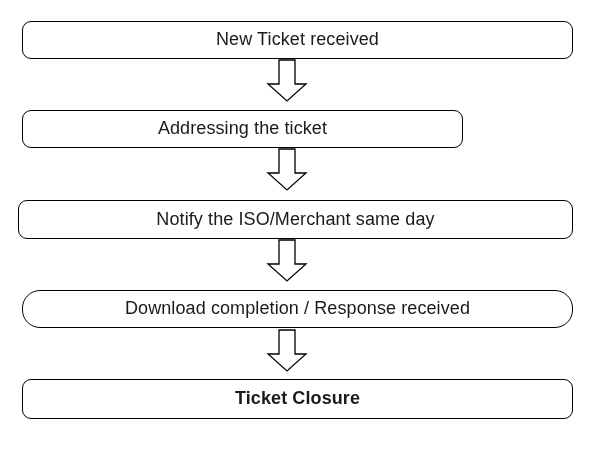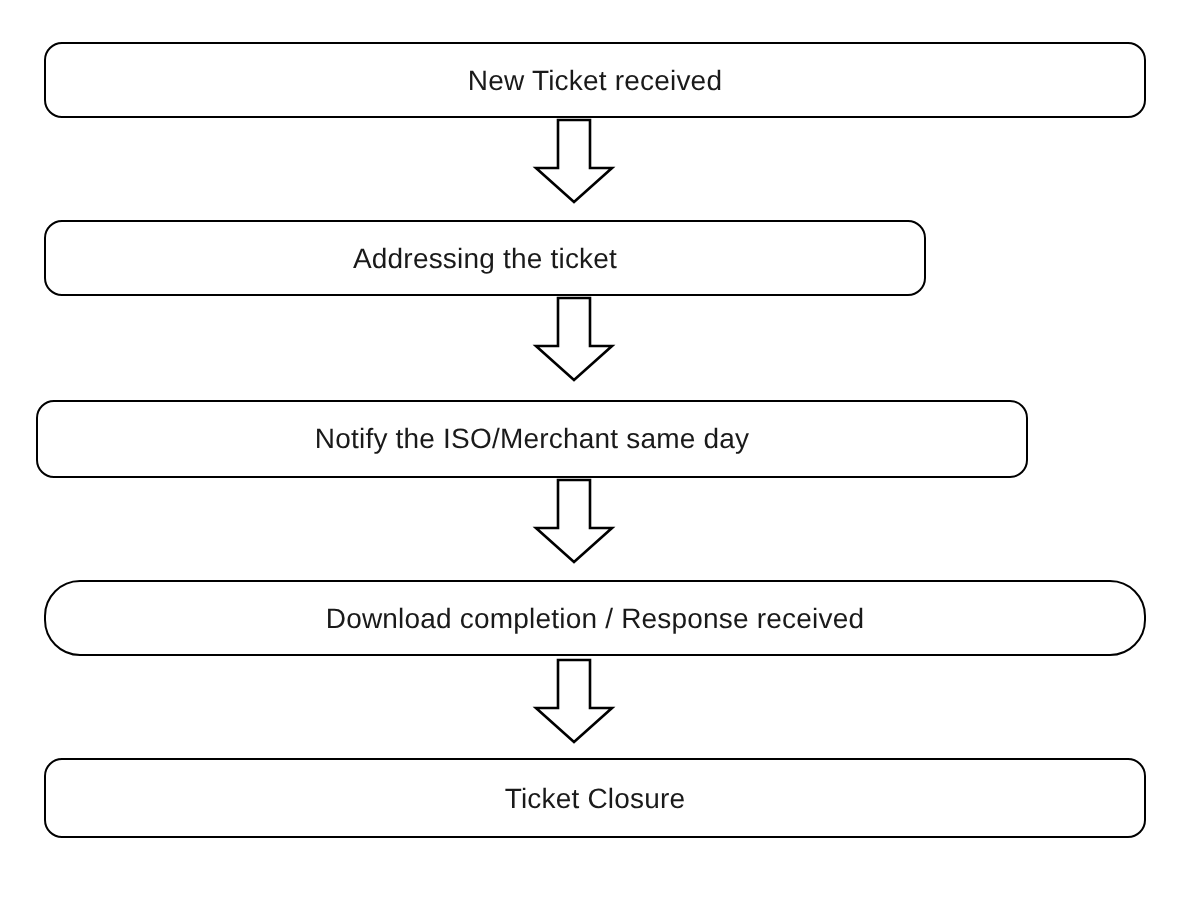--- a/index.html
+++ b/index.html
@@ -29,21 +29,21 @@
     border: 1.2px solid #000000;
     border-radius: 9px;
     background: #ffffff;
     display: flex;
     align-items: center;
     justify-content: center;
   }
 
   .node-label {
     font-family: "Liberation Sans", sans-serif;
-    font-size: 14px;
+    font-size: 18px;
     line-height: 1.2;
     color: #1a1a1a;
     letter-spacing: 0.1px;
     text-align: right;
     white-space: nowrap;
   }
 
   .connector {
     position: absolute;
     width: 40px;
@@ -52,23 +52,23 @@
   .connector svg {
     display: block;
     width: 100%;
     height: 100%;
     overflow: visible;
   }
 
   
   .node-1 { left: 22px;  top: 21px;  width: 551px; height: 38px; }
   .node-2 { left: 22px;  top: 110px; width: 441px; height: 38px; }
-  .node-3 { left: 18px;  top: 200px; width: 496px; height: 39px; }
+  .node-3 { left: 18px;  top: 200px; width: 555px; height: 39px; }
   .node-4 { left: 22px;  top: 290px; width: 551px; height: 38px; border-radius: 18px; }
-  .node-5 { left: 22px;  top: 379px; width: 551px; height: 40px; }
+  .node-5 { left: 22px;  top: 379px; width: 551px; height: 40px; font-weight: bold; }
 
   
   .conn-1 { left: 267px; top: 60px;  }
   .conn-2 { left: 267px; top: 149px; }
   .conn-3 { left: 267px; top: 240px; }
   .conn-4 { left: 267px; top: 330px; }
 </style>
 </head>
 <body>
 

